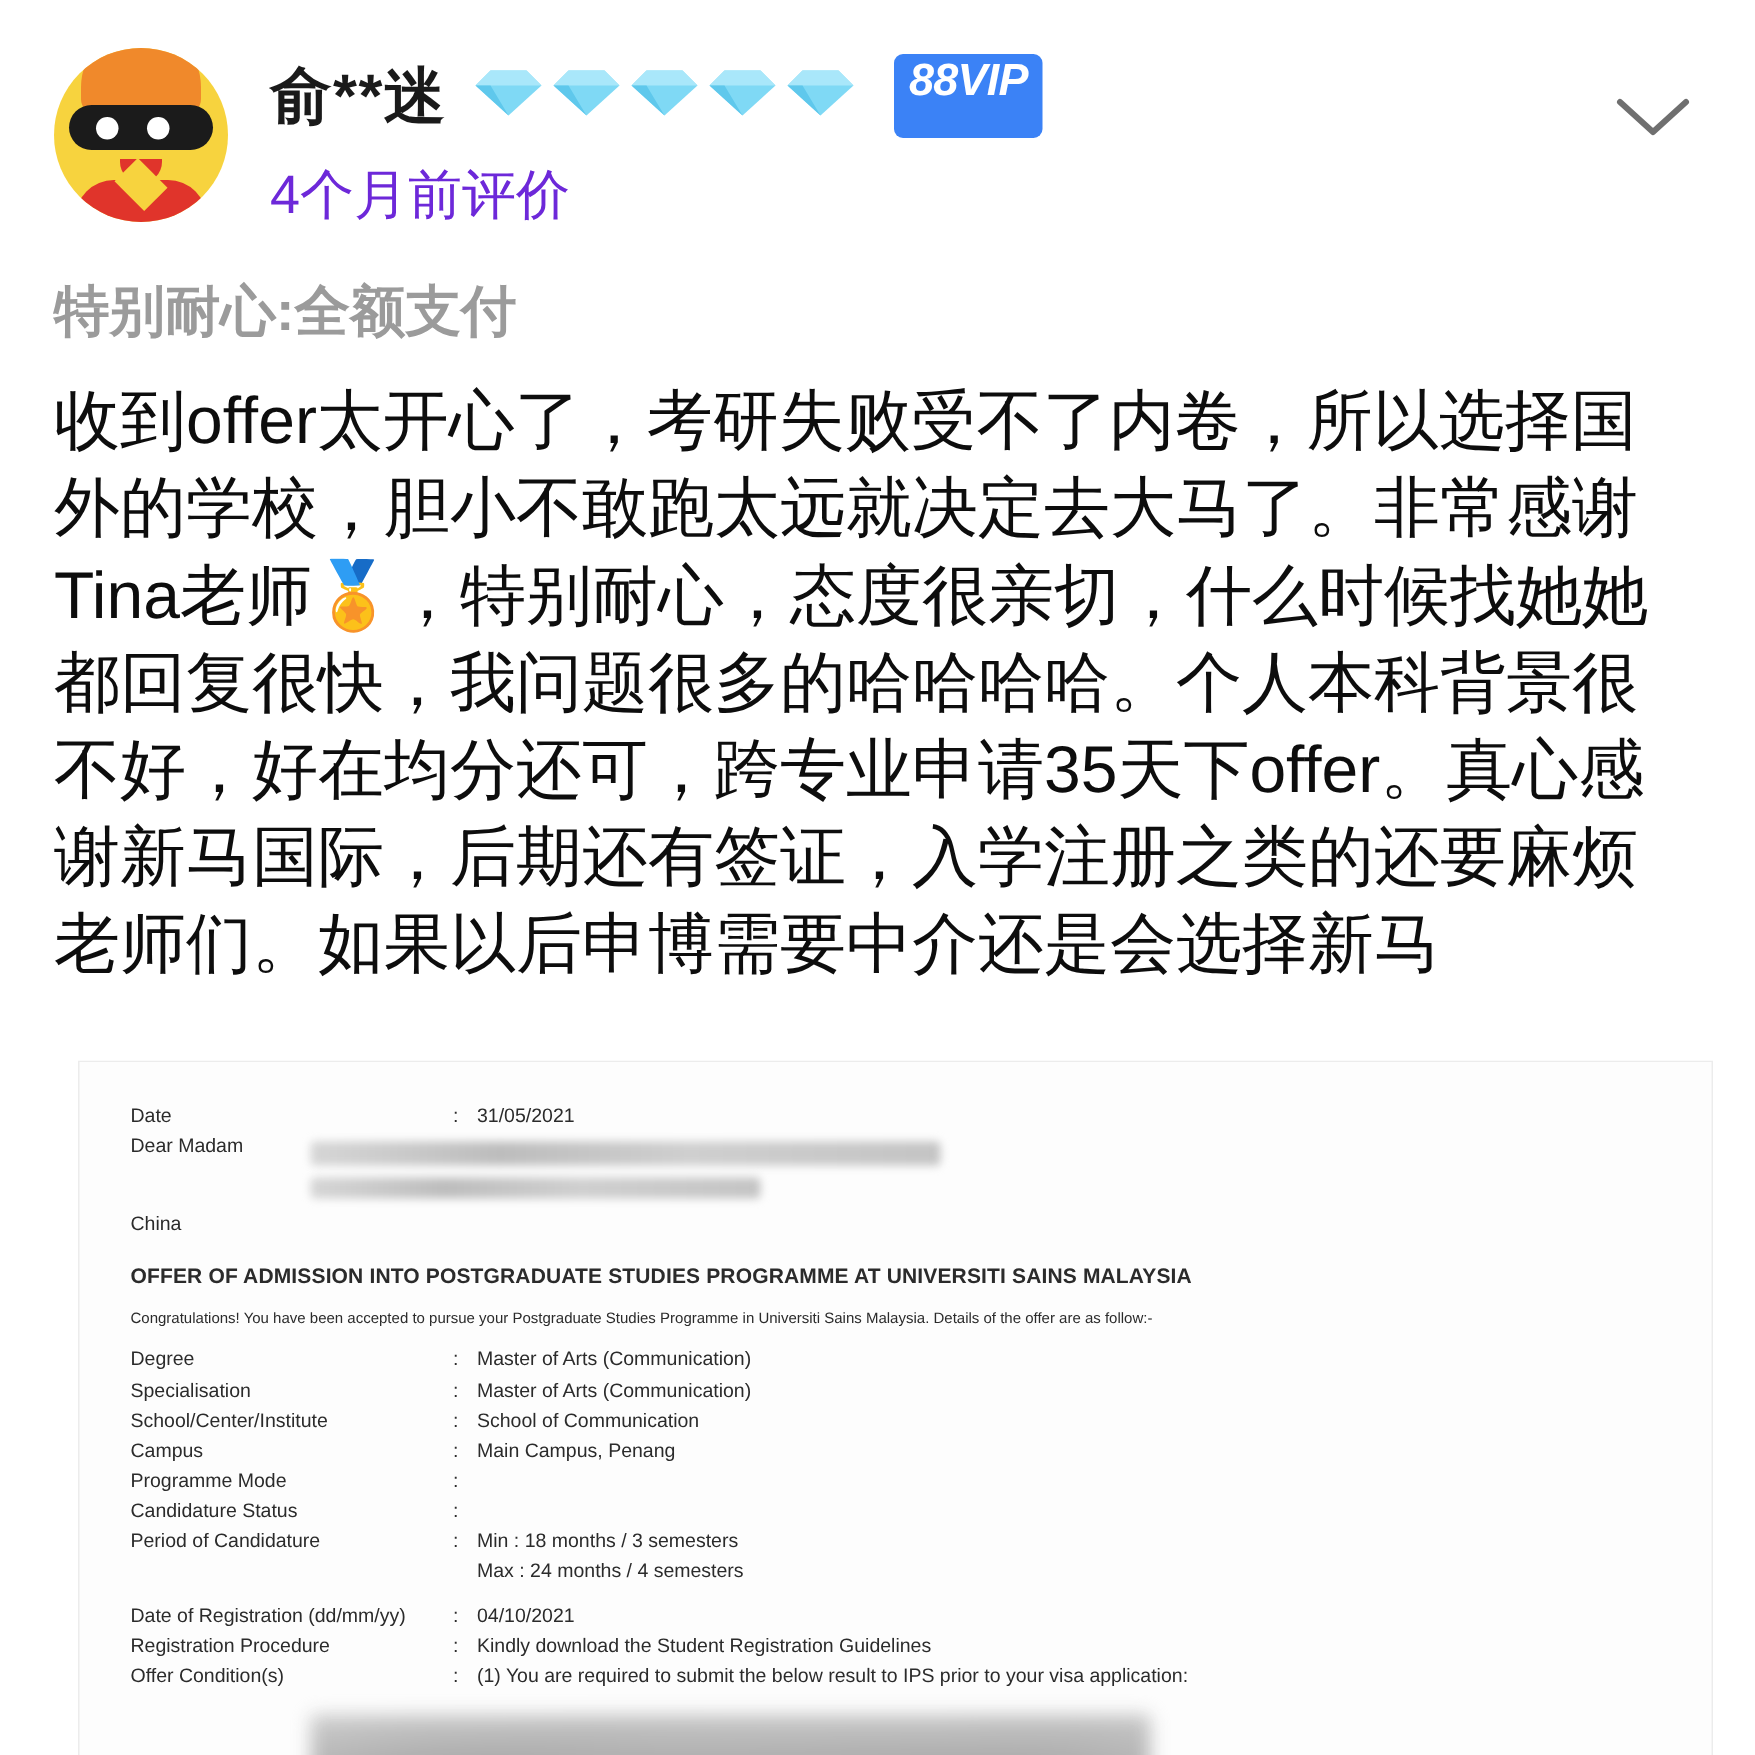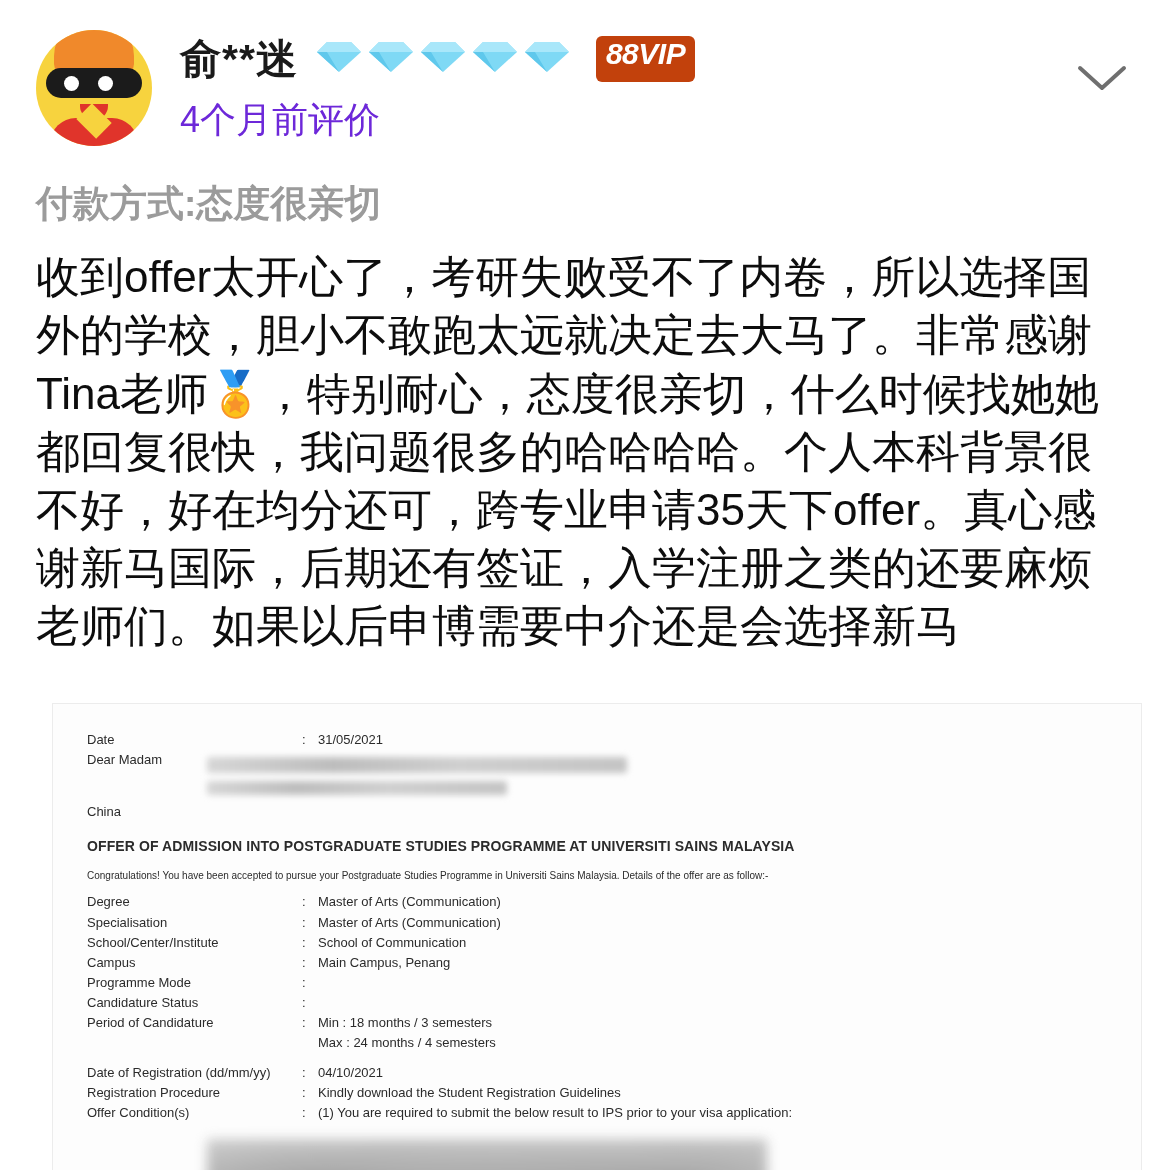--- a/index.html
+++ b/index.html
@@ -19,21 +19,21 @@
 
   .review-card {
     width: 1170px;
     padding: 28px 36px 0 36px;
     position: relative;
   }
 
   
   .header {
     display: flex;
-    align-items: flex-start;
+    align-items: center;
     position: relative;
     min-height: 118px;
   }
   .avatar {
     width: 116px;
     height: 116px;
     border-radius: 50%;
     background: #F7D33E;
     position: relative;
     flex: 0 0 auto;
@@ -126,26 +126,26 @@
   }
   .gems {
     display: flex;
     align-items: center;
     gap: 6px;
     margin-left: 4px;
   }
   .gem { display: block; }
   .vip-badge {
     margin-left: 12px;
-    background: #c2410c;
+    background: #3b82f6;
     color: #ffffff;
     font-size: 30px;
     font-weight: bold;
     font-style: italic;
-    padding: 2px 10px 12px 10px;
+    padding: 2px 10px 22px 10px;
     border-radius: 6px;
     line-height: 1.08;
     letter-spacing: -0.5px;
   }
   .time-text {
     margin-top: 18px;
     font-size: 36px;
     color: #6d28d9;
     line-height: 1.1;
   }
@@ -299,21 +299,21 @@
       <div class="time-text">4个月前评价</div>
     </div>
 
     <span class="chevron">
       <svg width="52" height="32" viewBox="0 0 52 32">
           <polyline points="4,6 26,26 48,6" fill="none" stroke="#6f6f6f" stroke-width="4" stroke-linecap="round" stroke-linejoin="round"></polyline>
         </svg>
     </span>
   </div>
 
-  <div class="pay-method">付款方式:态度很亲切</div>
+  <div class="pay-method">特别耐心:全额支付</div>
 
   <div class="review-body">收到offer太开心了，考研失败受不了内卷，所以选择国外的学校，胆小不敢跑太远就决定去大马了。非常感谢Tina老师🏅，特别耐心，态度很亲切，什么时候找她她都回复很快，我问题很多的哈哈哈哈。个人本科背景很不好，好在均分还可，跨专业申请35天下offer。真心感谢新马国际，后期还有签证，入学注册之类的还要麻烦老师们。如果以后申博需要中介还是会选择新马</div>
 
   <div class="doc-wrap">
     <div class="doc">
 
       <div class="doc-top">
         <div class="doc-row">
           <span class="doc-label">Date</span>
           <span class="doc-colon">:</span>

